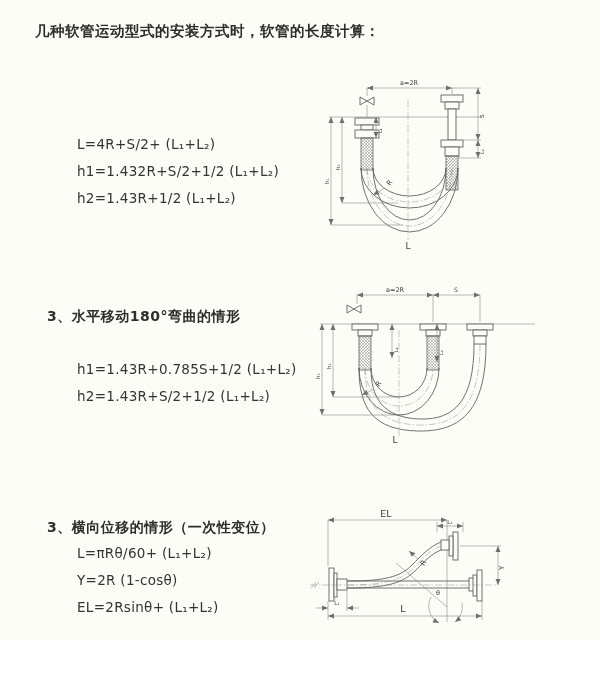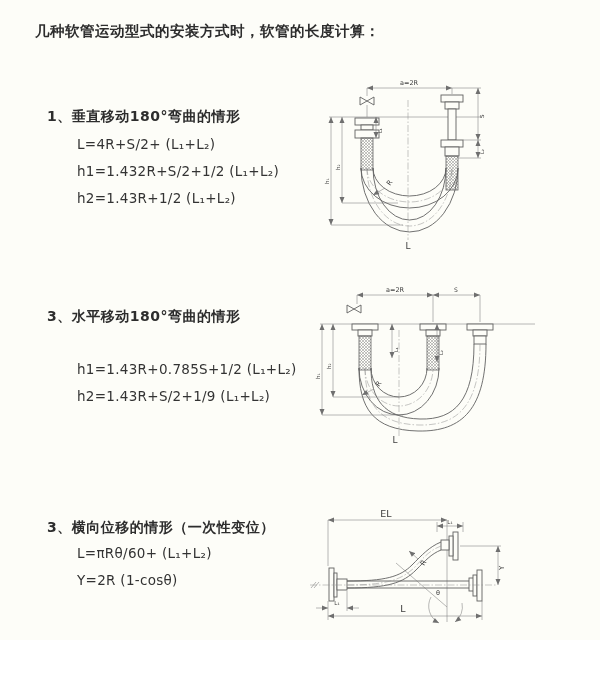--- a/index.html
+++ b/index.html
@@ -28,32 +28,32 @@
   .cl{stroke:#8d8d8d;stroke-width:0.5;fill:none;stroke-dasharray:7 2 1.5 2}
   .lbl{fill:#3c3c3c;font-family:"DejaVu Sans",sans-serif;}
 </style>
 </head>
 <body>
 
 <div class="page">
 
   <div class="title">几种软管运动型式的安装方式时，软管的长度计算：</div>
 
-  <div class="sec-heading" style="top:108px">1、垂直移动180°弯曲的情形</div>
   <div class="formula" style="top:136px">L=4R+S/2+ (L₁+L₂)</div>
   <div class="formula" style="top:163px">h1=1.432R+S/2+1/2 (L₁+L₂)</div>
   <div class="formula" style="top:190px">h2=1.43R+1/2 (L₁+L₂)</div>
 
   <div class="sec-heading" style="top:308px">3、水平移动180°弯曲的情形</div>
   <div class="formula" style="top:361px">h1=1.43R+0.785S+1/2 (L₁+L₂)</div>
-  <div class="formula" style="top:388px">h2=1.43R+S/2+1/9 (L₁+L₂)</div>
+  <div class="formula" style="top:388px">h2=1.43R+S/2+1/2 (L₁+L₂)</div>
 
   <div class="sec-heading" style="top:519px">3、横向位移的情形（一次性变位）</div>
   <div class="formula" style="top:545px">L=πRθ/60+ (L₁+L₂)</div>
   <div class="formula" style="top:572px">Y=2R (1-cosθ)</div>
+  <div class="formula" style="top:599px">EL=2Rsinθ+ (L₁+L₂)</div>
 
   <svg class="diagram" style="left:303px;top:72px" width="272" height="202" viewBox="0 0 272 202">
     <defs>
       <marker id="a1" markerWidth="7" markerHeight="6" refX="6.5" refY="3" orient="auto-start-reverse" markerUnits="userSpaceOnUse">
         <path d="M0.5,0.5 L6.5,3 L0.5,5.5 Z" fill="#6f6f6f"></path>
       </marker>
       <pattern id="p1" width="3" height="3" patternUnits="userSpaceOnUse">
         <line x1="0" y1="0" x2="3" y2="3" stroke="#8a8a8a" stroke-width="0.5"></line>
         <line x1="3" y1="0" x2="0" y2="3" stroke="#8a8a8a" stroke-width="0.5"></line>
       </pattern>

